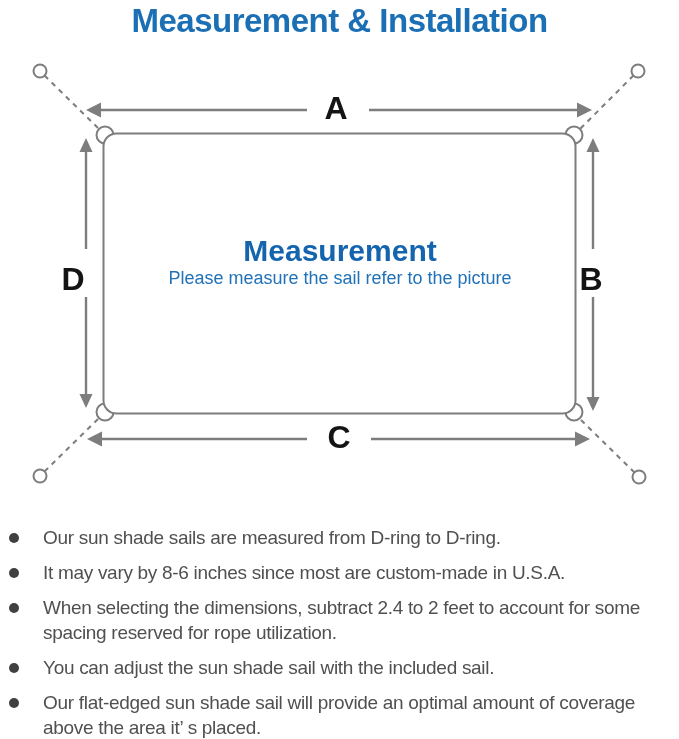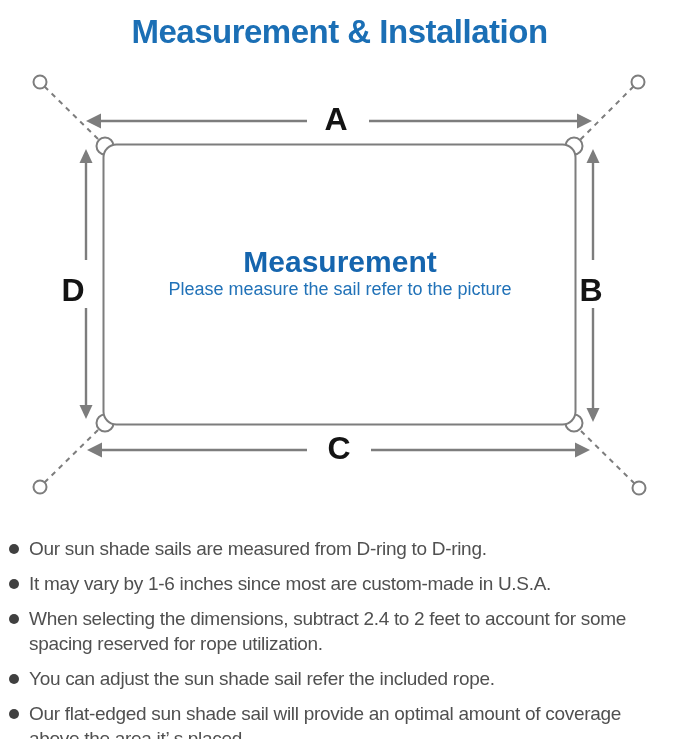--- a/index.html
+++ b/index.html
@@ -7,38 +7,38 @@
     --line-gray:#7d7d7d; --label-black:#141414; --note-gray:#505050; --bullet-gray:#404040;
     --bg:#ffffff;
   }
   html,body{margin:0;padding:0;}
   body{
     width:679px;height:739px;background:var(--bg);
     font-family:"Liberation Sans", sans-serif;
     overflow:hidden;
   }
   .page-title{
-    margin:12px 0 0 0;height:40px;line-height:40px;
+    margin:1px 0 0 0;height:40px;line-height:40px;
     text-align:center;font-size:33px;font-weight:bold;
     color:var(--title-blue);letter-spacing:-0.5px;
   }
   .diagram-svg{display:block;width:679px;height:455px;}
   
   .ln{stroke:var(--line-gray);stroke-width:2.4;fill:none;}
   .dash{stroke:var(--line-gray);stroke-width:2;fill:none;stroke-dasharray:5 5;}
   .arrow{fill:var(--line-gray);stroke:none;}
   .ring{fill:#ffffff;stroke:var(--line-gray);stroke-width:2;}
   .sail{fill:#ffffff;stroke:var(--line-gray);stroke-width:2;}
   .dim-label{font-family:"Liberation Sans",sans-serif;font-size:32px;font-weight:bold;fill:var(--label-black);text-anchor:middle;}
   .center-heading{font-family:"Liberation Sans",sans-serif;font-size:30px;font-weight:bold;fill:var(--heading-blue);text-anchor:middle;}
   .center-sub{font-family:"Liberation Sans",sans-serif;font-size:18px;fill:var(--subtitle-blue);text-anchor:middle;}
   
   .notes{list-style:none;margin:29px 0 0 0;padding:0 8px 0 0;}
   .notes li{
-    position:relative;padding-left:29px;margin-bottom:10px;
+    position:relative;padding-left:43px;margin-bottom:10px;
     font-size:19px;line-height:25px;letter-spacing:-0.3px;
     color:var(--note-gray);
   }
   .dot{
     position:absolute;left:9px;top:8px;width:10px;height:10px;
     border-radius:50%;background:var(--bullet-gray);
   }
 </style>
 </head>
 <body>
@@ -106,27 +106,27 @@
   <text class="center-sub" x="340" y="243">Please measure the sail refer to the picture</text>
 </svg>
 
 <ul class="notes">
   <li>
     <span class="dot"></span>
     <span>Our sun shade sails are measured from D-ring to D-ring.</span>
   </li>
   <li>
     <span class="dot"></span>
-    <span>It may vary by 1-6 inches since most are custom-made in U.S.A.</span>
+    <span>It may vary by 8-6 inches since most are custom-made in U.S.A.</span>
   </li>
   <li>
     <span class="dot"></span>
     <span>When selecting the dimensions, subtract 2.4 to 2 feet to account for some spacing reserved for rope utilization.</span>
   </li>
   <li>
     <span class="dot"></span>
-    <span>You can adjust the sun shade sail refer the included rope.</span>
+    <span>You can adjust the sun shade sail with the included sail.</span>
   </li>
   <li>
     <span class="dot"></span>
     <span>Our flat-edged sun shade sail will provide an optimal amount of coverage above the area it’ s placed.</span>
   </li>
 </ul>
 
 </body></html>

